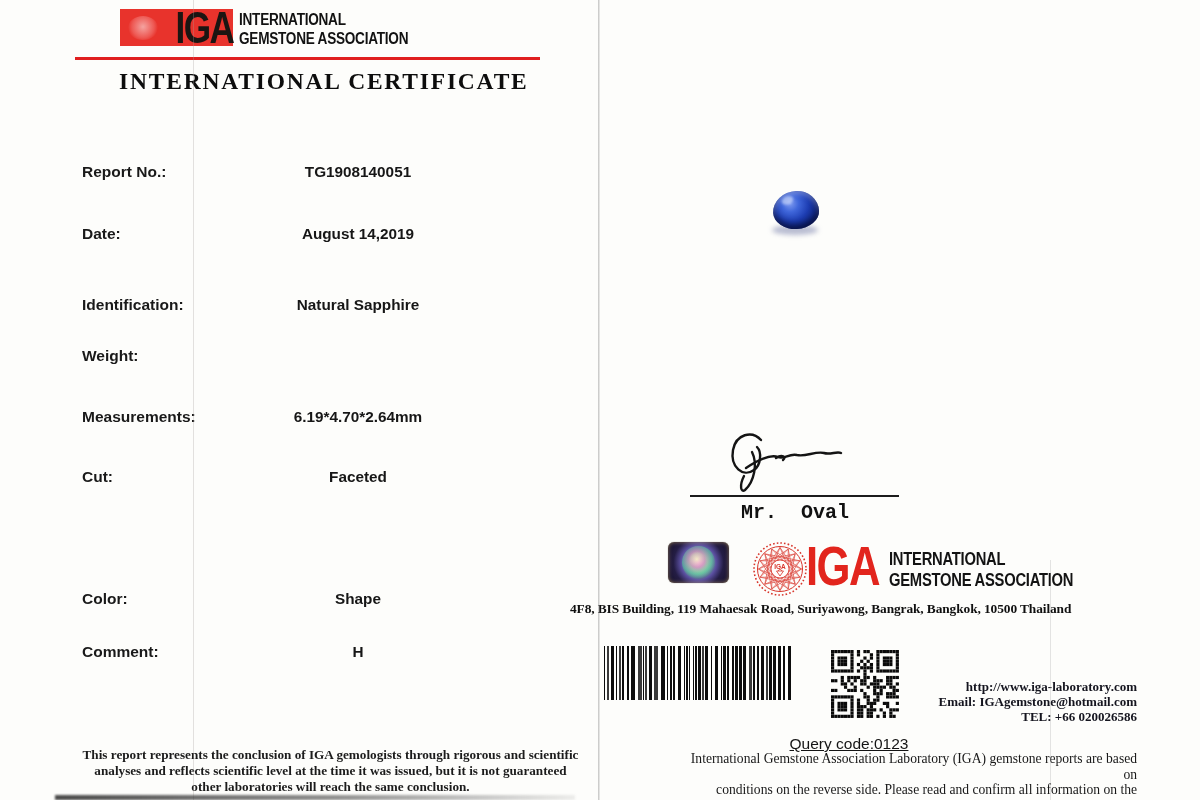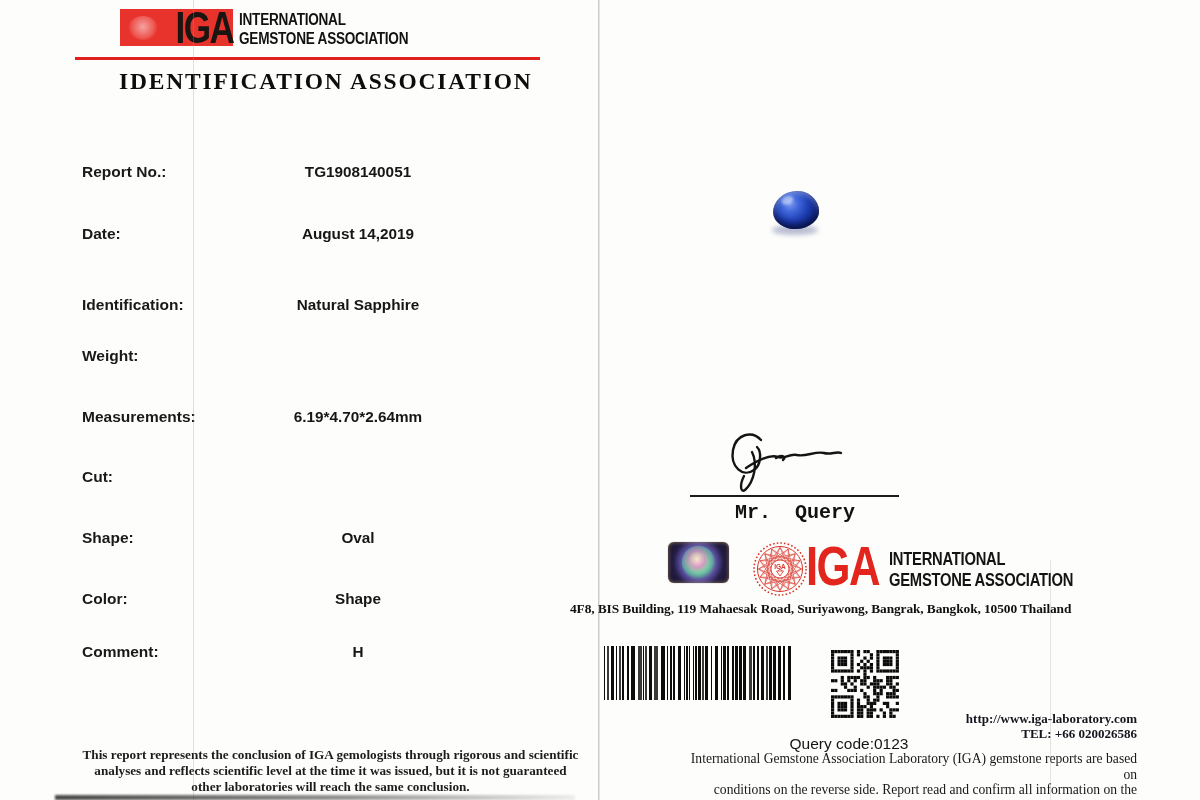--- a/index.html
+++ b/index.html
@@ -64,40 +64,40 @@
   .assoc-name{left:889px;top:549px;font:700 18px "Liberation Sans",sans-serif;color:#131313;
         transform:scaleX(.82);transform-origin:left;line-height:20.5px;letter-spacing:-.3px;white-space:nowrap;}
   .address{left:570px;top:601px;width:555px;text-align:left;font:700 13.4px "Liberation Serif",serif;
         color:#101010;letter-spacing:-.1px;white-space:nowrap;}
 
   
   .barcode{left:604px;top:646px;width:188px;height:54px;display:flex;align-items:stretch;}
   .barcode .bar{height:100%;}
   .qr{left:831px;top:650px;width:68px;height:68px;}
   .contact{right:63px;top:679px;width:260px;text-align:right;font:700 13px "Liberation Serif",serif;
-        color:#15151f;line-height:15.2px;margin-top:32px;}
-  .query{left:620px;top:735px;width:458px;text-align:center;font:400 15.5px "Liberation Sans",sans-serif;color:#141414;}
+        color:#15151f;line-height:15.2px;}
+  .query{left:620px;top:735px;width:458px;text-align:center;font:400 15.5px "Liberation Sans",sans-serif;color:#141414;text-decoration:underline;}
   .footnote{left:680px;top:751px;width:457px;text-align:right;font:400 13.6px "Liberation Serif",serif;
         color:#181818;line-height:15.6px;}
 </style>
 </head>
 <body>
 
 <div class="page">
 
   <div class="abs logo-box">
     <div class="watermark"></div>
     <div class="logo-iga">IGA</div>
   </div>
   <div class="abs logo-name">
     <div>INTERNATIONAL</div>
     <div>GEMSTONE ASSOCIATION</div>
   </div>
   <div class="abs red-rule"></div>
-  <div class="abs cert-title">IDENTIFICATION ASSOCIATION</div>
+  <div class="abs cert-title">INTERNATIONAL CERTIFICATE</div>
 
   <div class="row" style="top:163px">
     <span class="flabel">Report No.:</span>
     <span class="fvalue">TG1908140051</span>
   </div>
   <div class="row" style="top:225px">
     <span class="flabel">Date:</span>
     <span class="fvalue">August 14,2019</span>
   </div>
   <div class="row" style="top:296px">
@@ -106,24 +106,21 @@
   </div>
   <div class="row" style="top:347px">
     <span class="flabel">Weight:</span>
   </div>
   <div class="row" style="top:408px">
     <span class="flabel">Measurements:</span>
     <span class="fvalue">6.19*4.70*2.64mm</span>
   </div>
   <div class="row" style="top:468px">
     <span class="flabel">Cut:</span>
-  </div>
-  <div class="row" style="top:529px">
-    <span class="flabel">Shape:</span>
-    <span class="fvalue">Oval</span>
+    <span class="fvalue">Faceted</span>
   </div>
   <div class="row" style="top:590px">
     <span class="flabel">Color:</span>
     <span class="fvalue">Shape</span>
   </div>
   <div class="row" style="top:643px">
     <span class="flabel">Comment:</span>
     <span class="fvalue">H</span>
   </div>
 
@@ -140,21 +137,21 @@
 
   <svg class="abs sig-svg" width="220" height="78" viewBox="0 0 220 78">
     <g fill="none" stroke="#141414" stroke-width="2.4" stroke-linecap="round">
       <path d="M73,16 C64,6 48,10 45,26 C42,43 55,54 66,46 C73,41 74,28 69,23"></path>
       <path d="M64,28 C70,40 66,58 57,66 C53,69 51,62 56,52"></path>
       <path d="M58,44 C70,36 82,30 90,33 C96,36 101,29 109,31 C118,33 127,27 136,29 C142,31 149,27 153,29"></path>
       <path d="M88,34 C94,30 99,33 95,36"></path>
     </g>
   </svg>
   <div class="abs sig-line"></div>
-  <div class="abs signer">Mr.  Query</div>
+  <div class="abs signer">Mr.  Oval</div>
 
   <div class="abs sticker"></div>
   <svg class="abs emblem" width="58" height="58" viewBox="0 0 58 58" id="emblem-svg">
     <circle cx="29" cy="29" r="26" fill="none" stroke="#d8352b" stroke-width="1.6" stroke-dasharray="1.6 2.1"></circle>
     <circle cx="29" cy="29" r="22.5" fill="none" stroke="#d8352b" stroke-width="1"></circle>
     <g id="emblem-web" stroke="#d8352b" stroke-width="0.7" opacity="0.9">
         <line x1="50.5" y1="29" x2="20.77230620415057" y2="48.86340994899267"></line>
         <line x1="48.86340994899267" y1="37.22769379584943" x2="13.79720420448923" y2="44.202795795510774"></line>
         <line x1="44.202795795510774" y1="44.20279579551077" x2="9.136590051007335" y2="37.22769379584943"></line>
         <line x1="37.22769379584943" y1="48.86340994899267" x2="7.5" y2="29.000000000000004"></line>
@@ -468,26 +465,27 @@
       <rect x="29.142857142857142" y="64.76190476190476" width="3.1733333333333333" height="3.1733333333333333" fill="#0a0a0a"></rect>
       <rect x="35.61904761904762" y="64.76190476190476" width="3.1733333333333333" height="3.1733333333333333" fill="#0a0a0a"></rect>
       <rect x="38.85714285714286" y="64.76190476190476" width="3.1733333333333333" height="3.1733333333333333" fill="#0a0a0a"></rect>
       <rect x="45.333333333333336" y="64.76190476190476" width="3.1733333333333333" height="3.1733333333333333" fill="#0a0a0a"></rect>
       <rect x="51.80952380952381" y="64.76190476190476" width="3.1733333333333333" height="3.1733333333333333" fill="#0a0a0a"></rect>
       <rect x="58.285714285714285" y="64.76190476190476" width="3.1733333333333333" height="3.1733333333333333" fill="#0a0a0a"></rect>
       <rect x="61.523809523809526" y="64.76190476190476" width="3.1733333333333333" height="3.1733333333333333" fill="#0a0a0a"></rect>
     </svg>
   <div class="abs contact">
     <div>http://www.iga-laboratory.com</div>
+    <div>Email: IGAgemstone@hotmail.com</div>
     <div>TEL: +66 020026586</div>
   </div>
   <div class="abs query">Query code:0123</div>
   <div class="abs footnote">
     <div>International Gemstone Association Laboratory (IGA) gemstone reports are based on</div>
-    <div>conditions on the reverse side. Report  read and confirm all information on the</div>
+    <div>conditions on the reverse side. Please  read and confirm all information on the</div>
     <div>reverse side.</div>
   </div>
 
   <div class="abs crease1"></div>
   <div class="abs fold"></div>
   <div class="abs crease3"></div>
   <div class="abs bottom-edge"></div>
 </div>
 
 </body></html>

